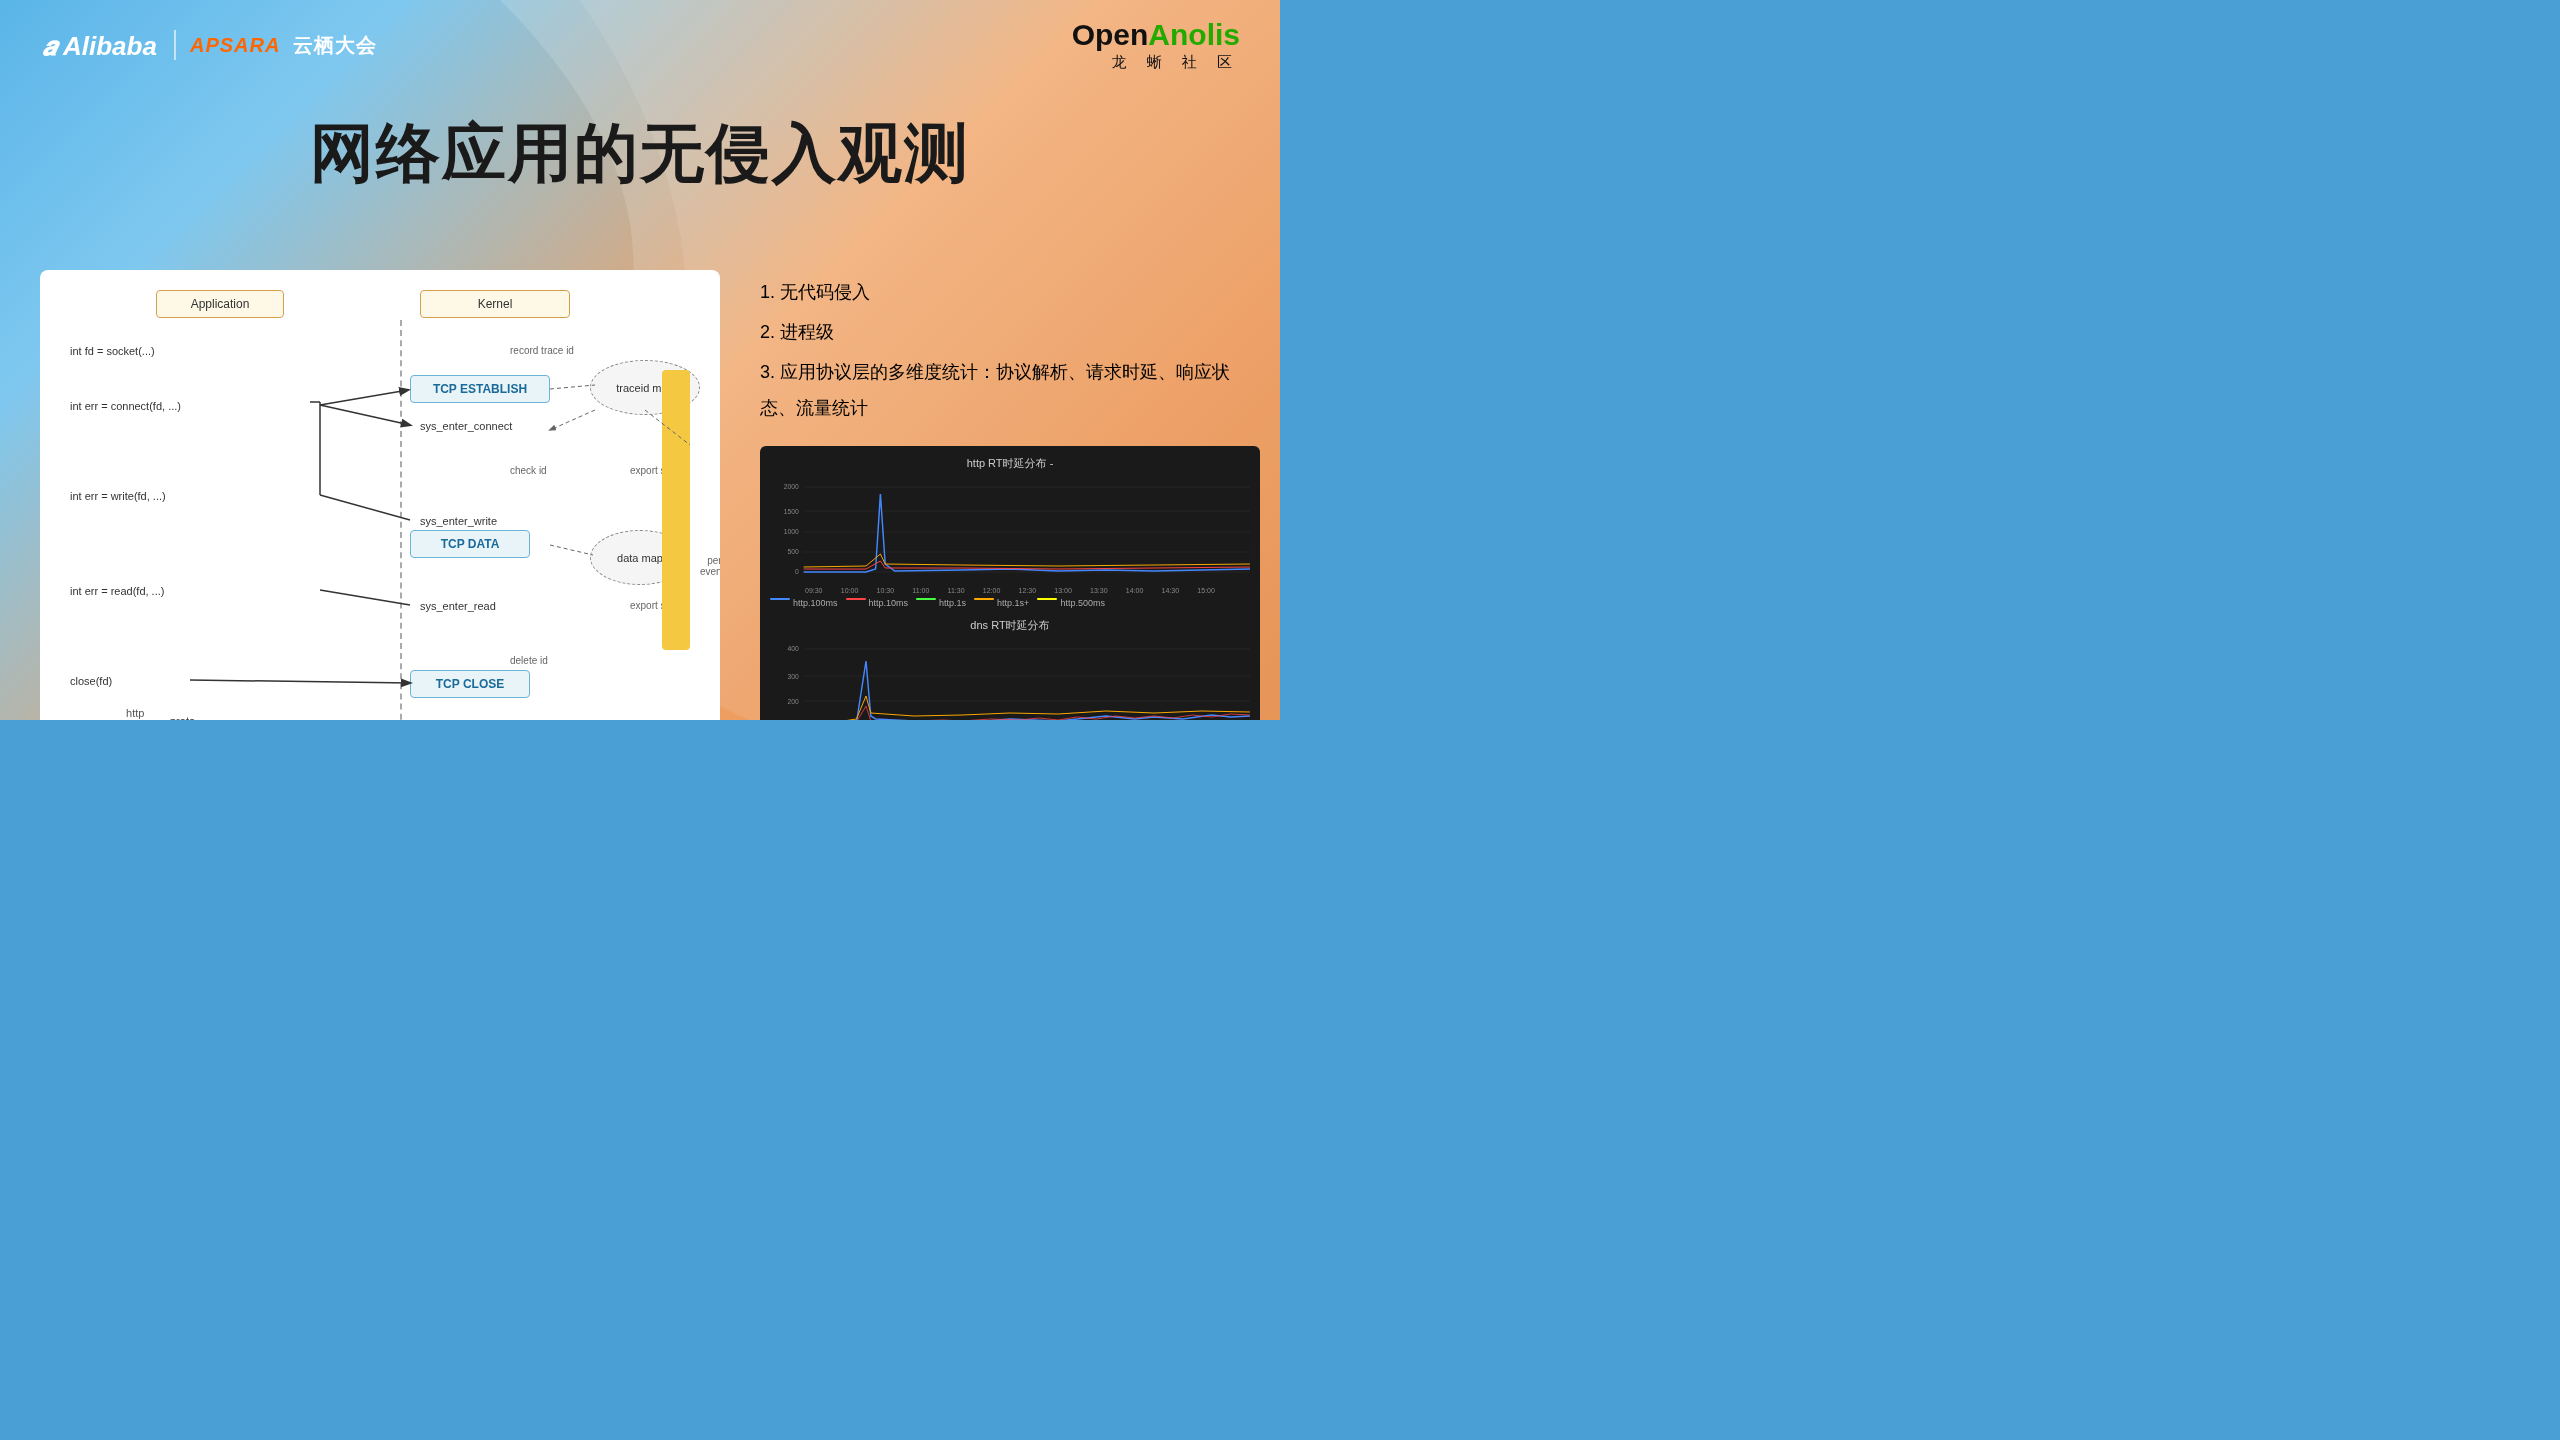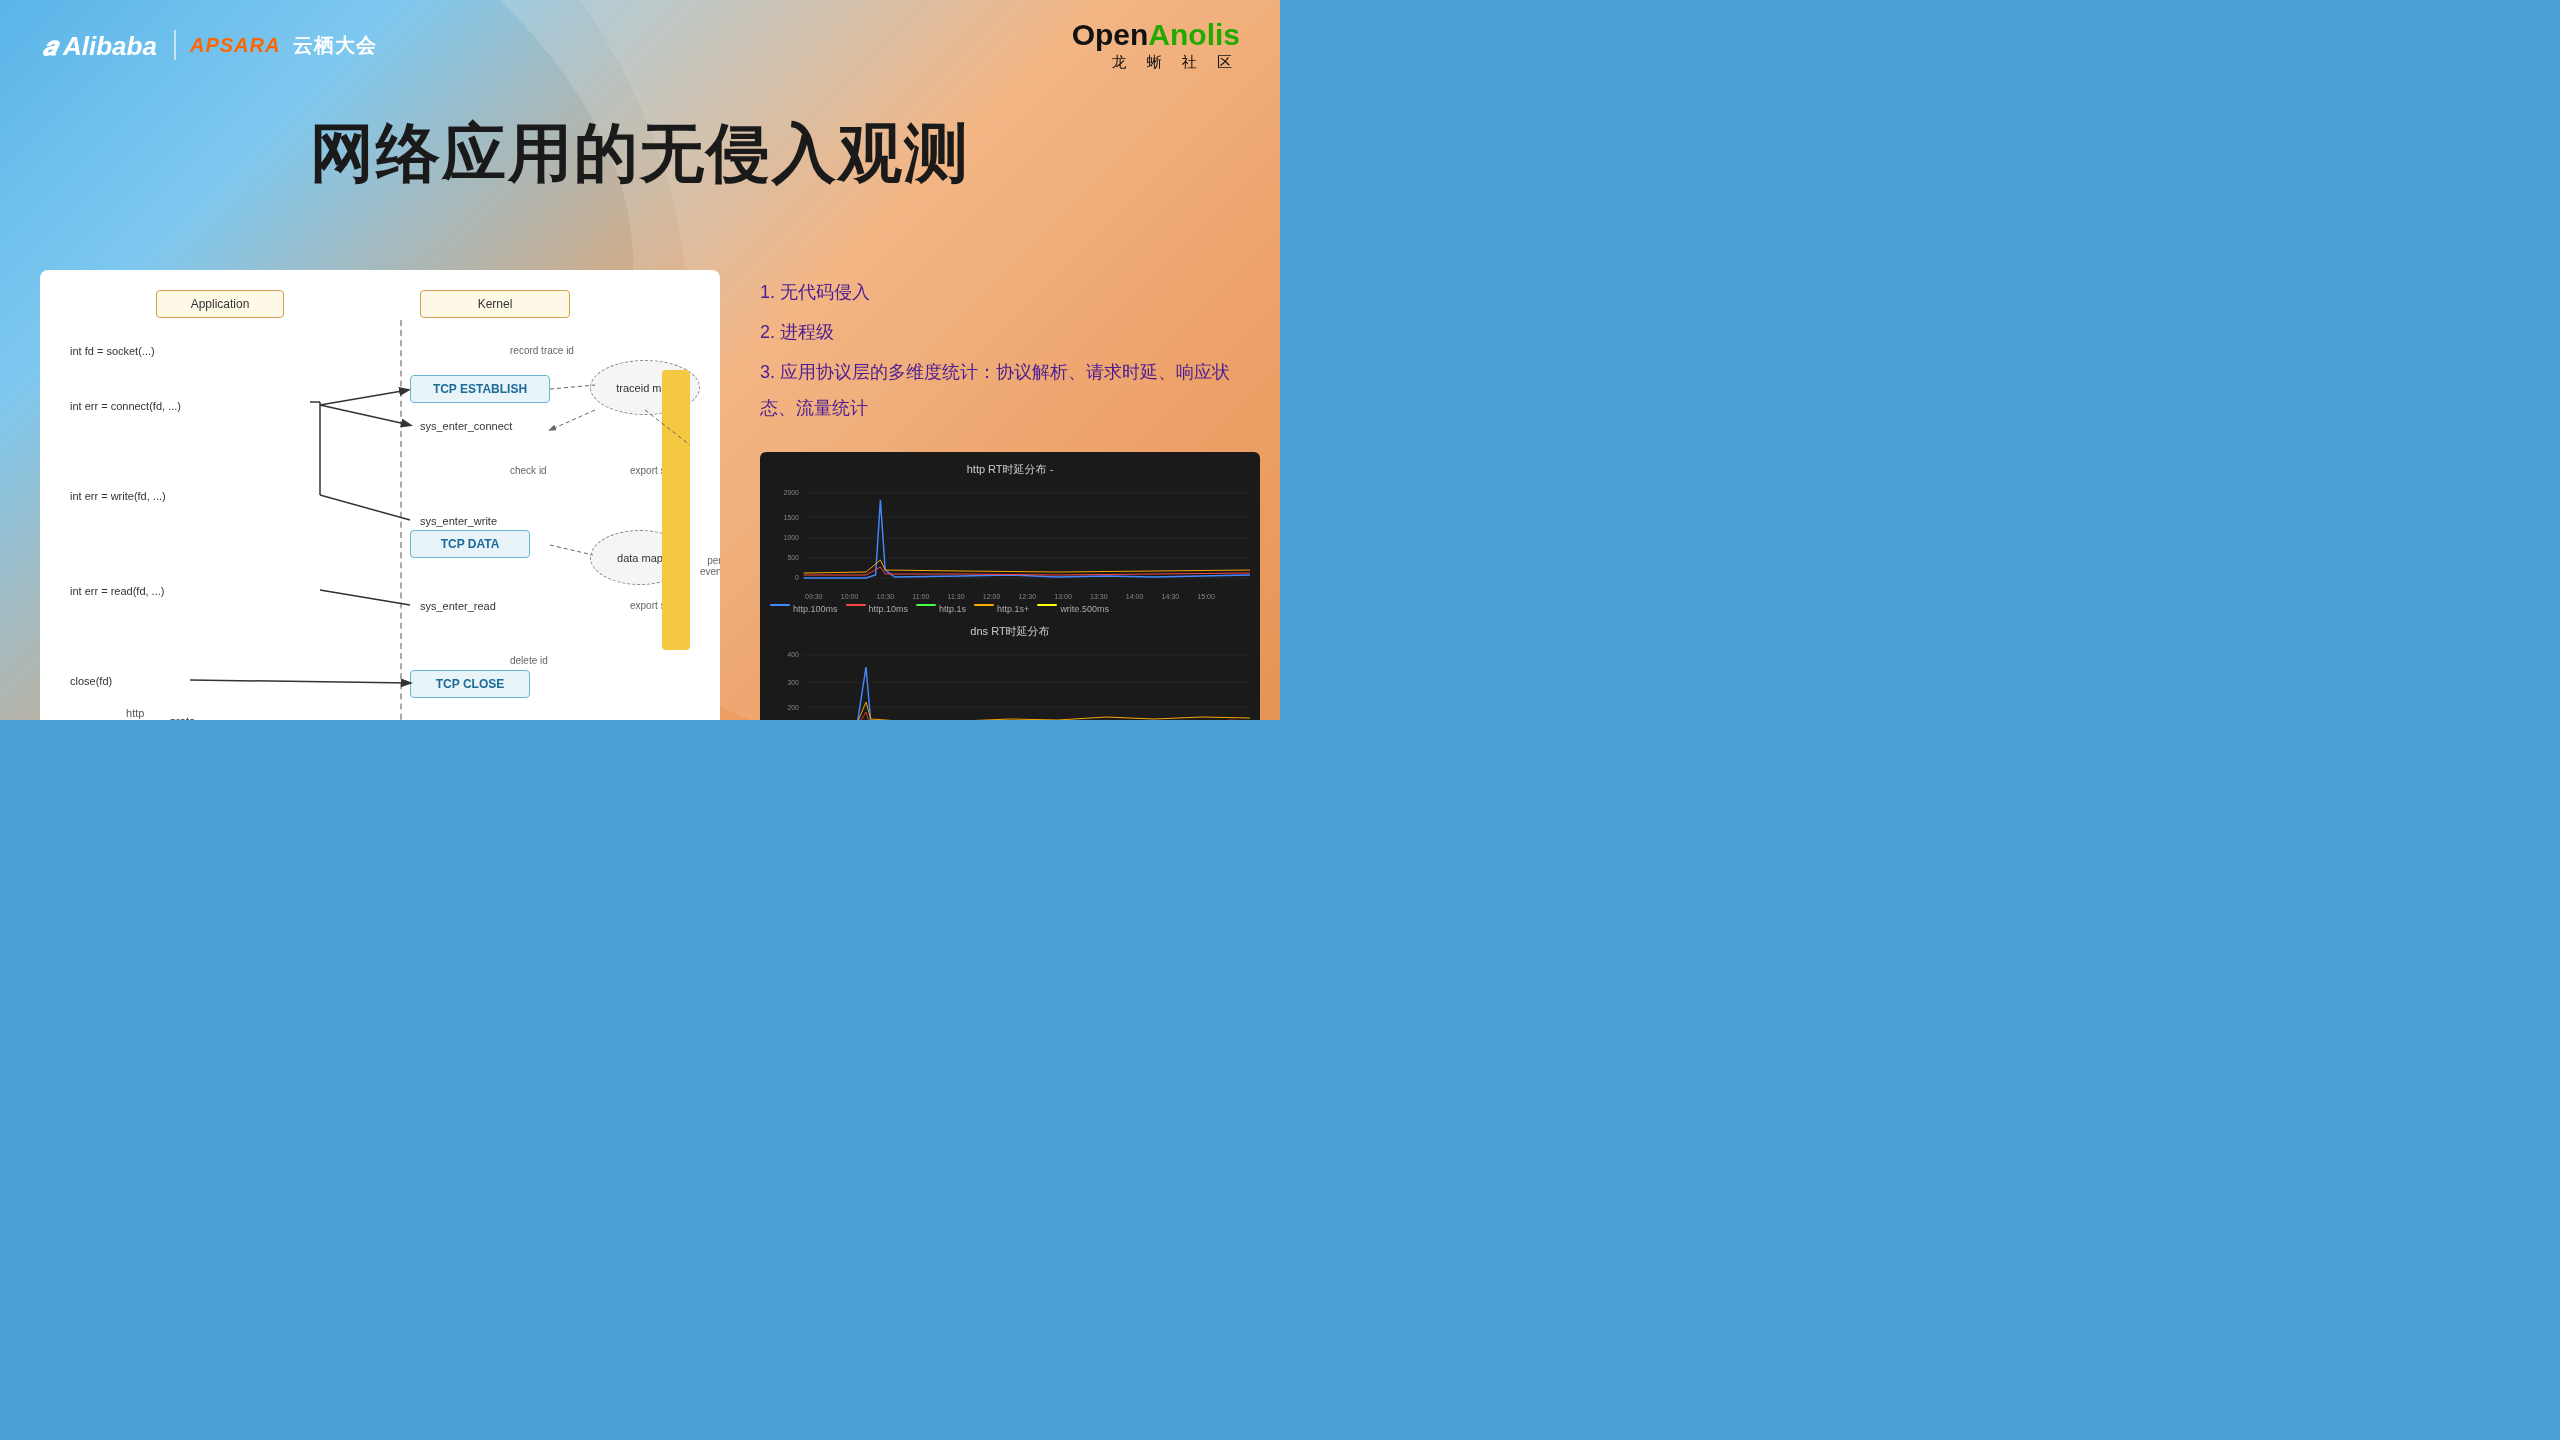--- a/index.html
+++ b/index.html
@@ -84,24 +84,24 @@
     
     .right-content {
       position: absolute;
       top: 270px;
       left: 760px;
       right: 20px;
       z-index: 10;
     }
 
     .feature-list {
-      color: #4c1d95;
+      color: #000000;
       font-size: 18px;
       line-height: 2.0;
-      margin-bottom: 26px;
+      margin-bottom: 20px;
     }
 
     .feature-list p {
       margin: 4px 0;
     }
 
     
     .chart-container {
       background: #1a1a1a;
       border-radius: 6px;
@@ -429,21 +429,21 @@
         <div class="legend-item">
             <div class="legend-dot" style="background:#44ff44;"></div>
             <span>http.1s</span>
           </div>
         <div class="legend-item">
             <div class="legend-dot" style="background:#ffaa00;"></div>
             <span>http.1s+</span>
           </div>
         <div class="legend-item">
             <div class="legend-dot" style="background:#ffff00;"></div>
-            <span>write.500ms</span>
+            <span>http.500ms</span>
           </div>
       </div>
     </div>
 
     <div style="height:10px;"></div>
 
     <div>
       <div class="chart-title">dns RT时延分布</div>
       <div class="chart-area">
         <svg viewBox="0 0 500 100" preserveAspectRatio="none" style="width:100%;height:100%;">

